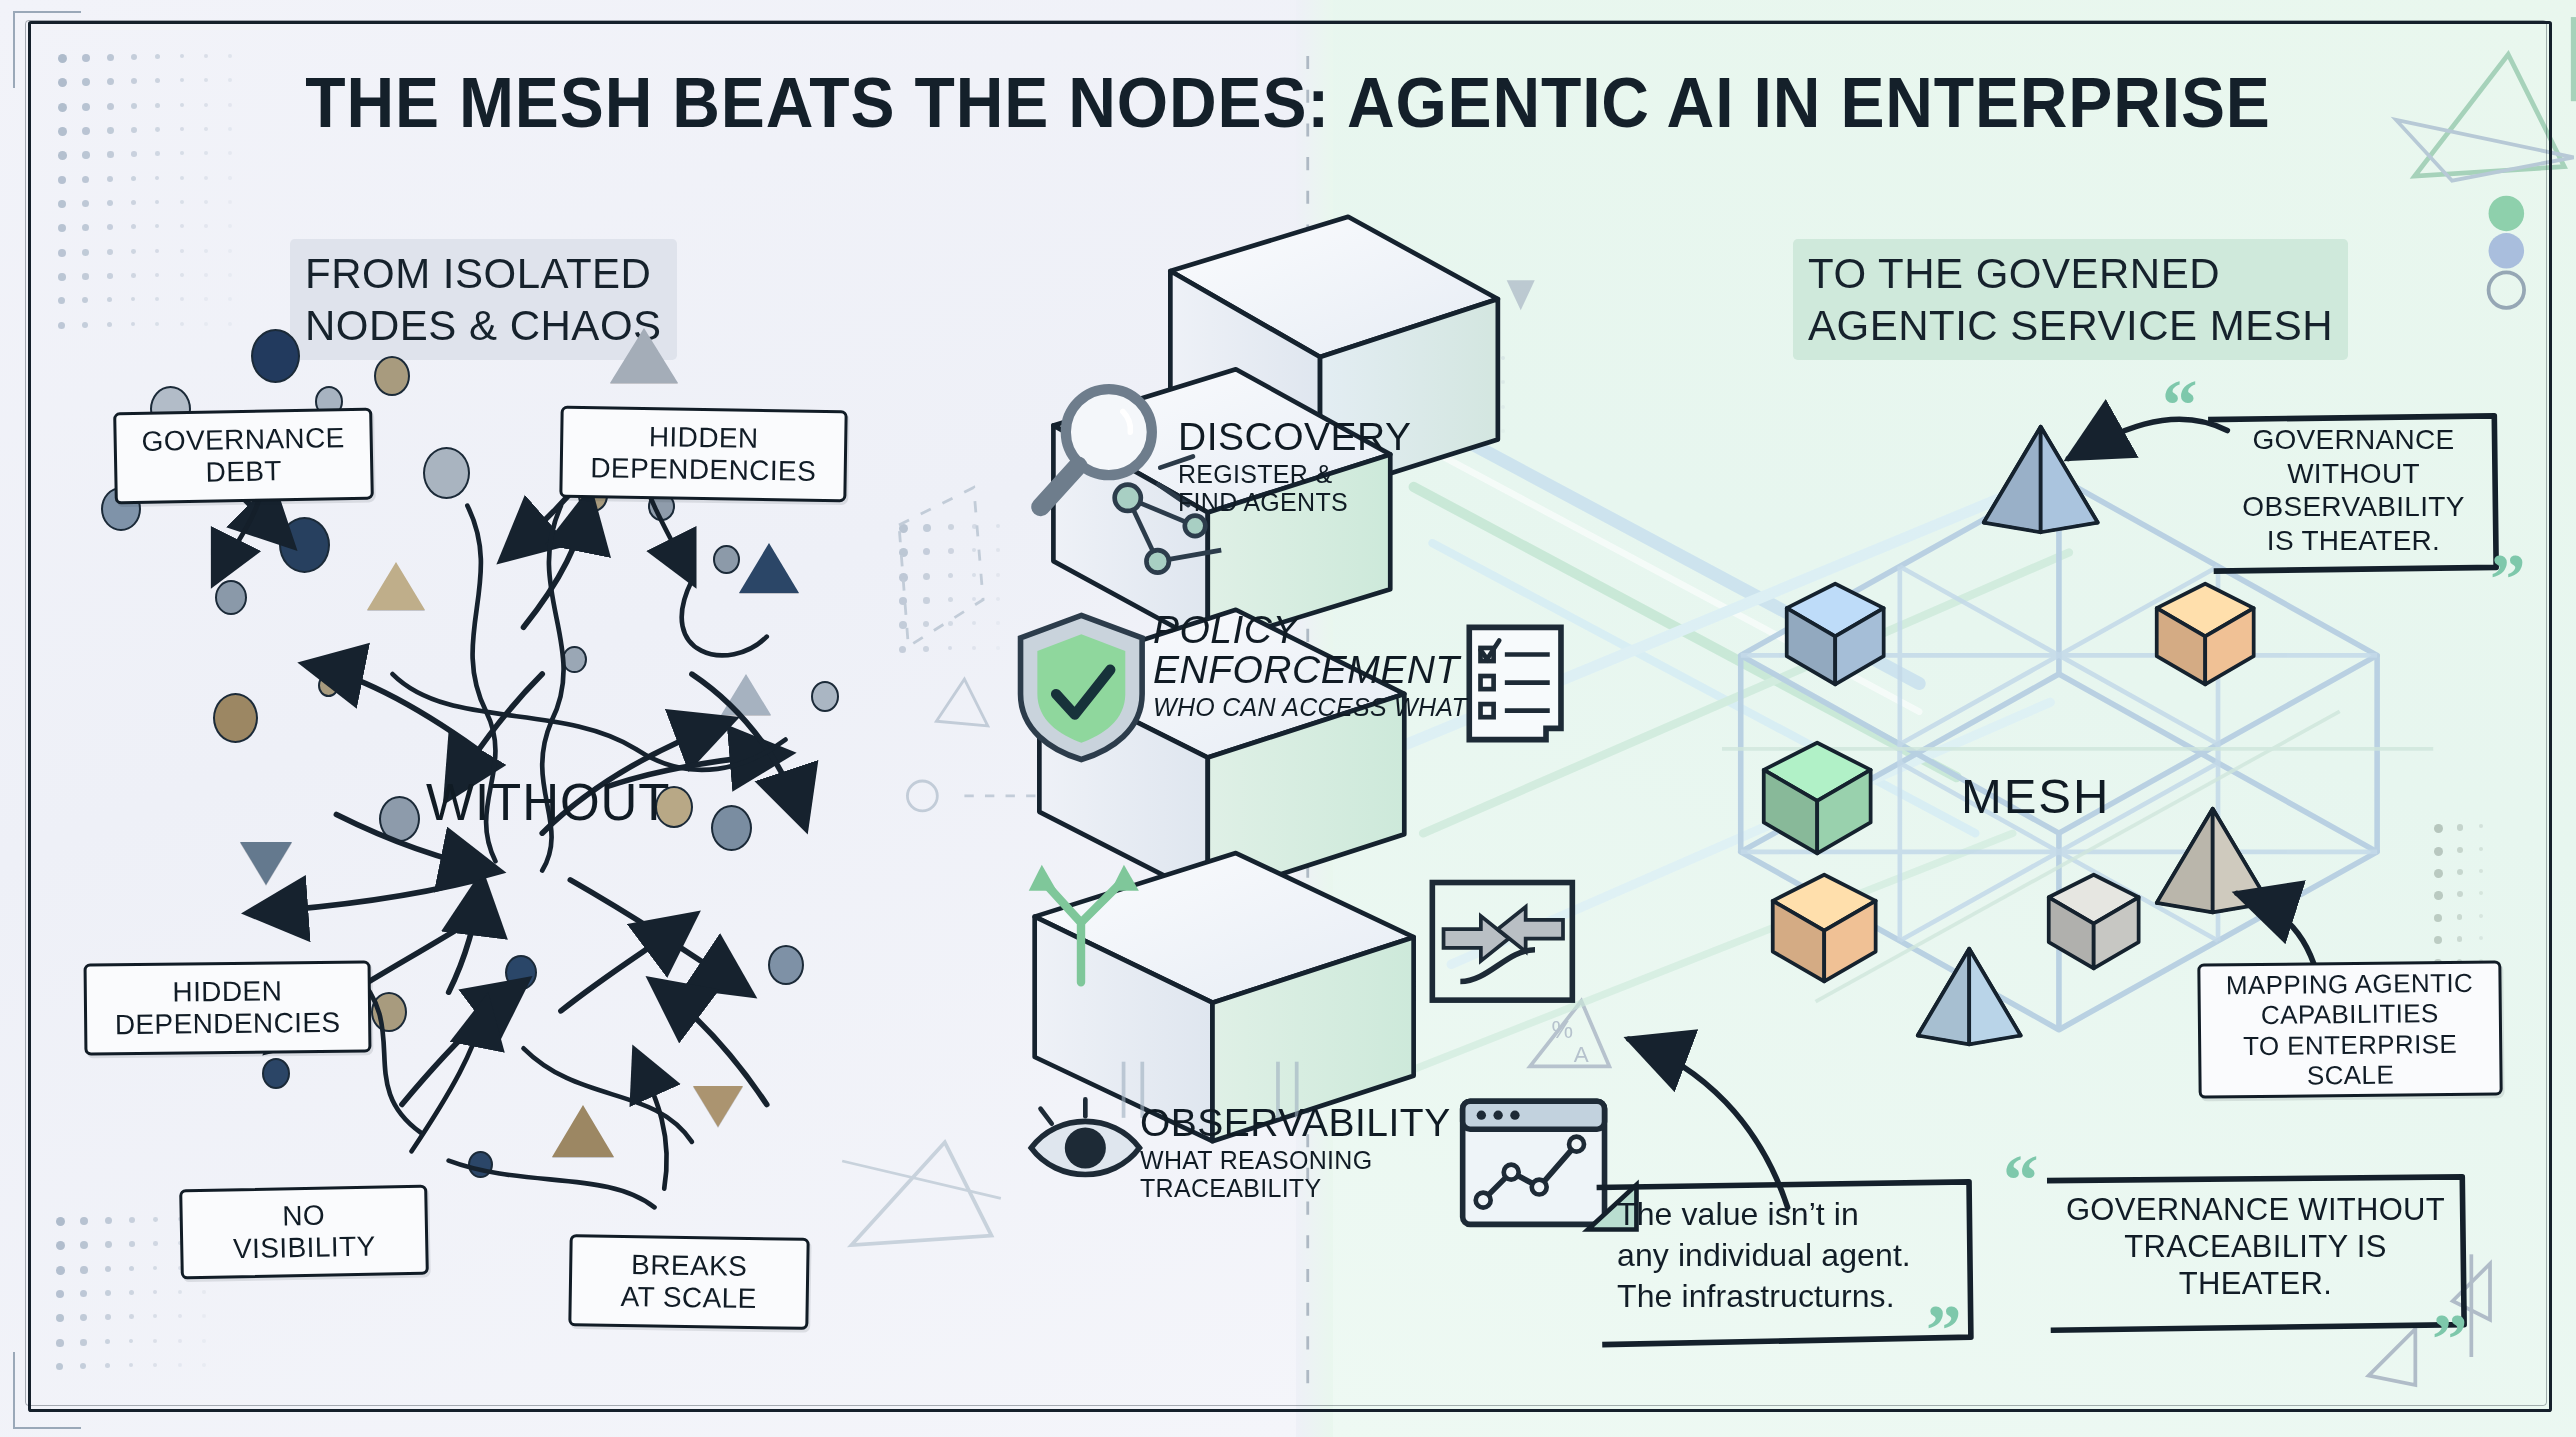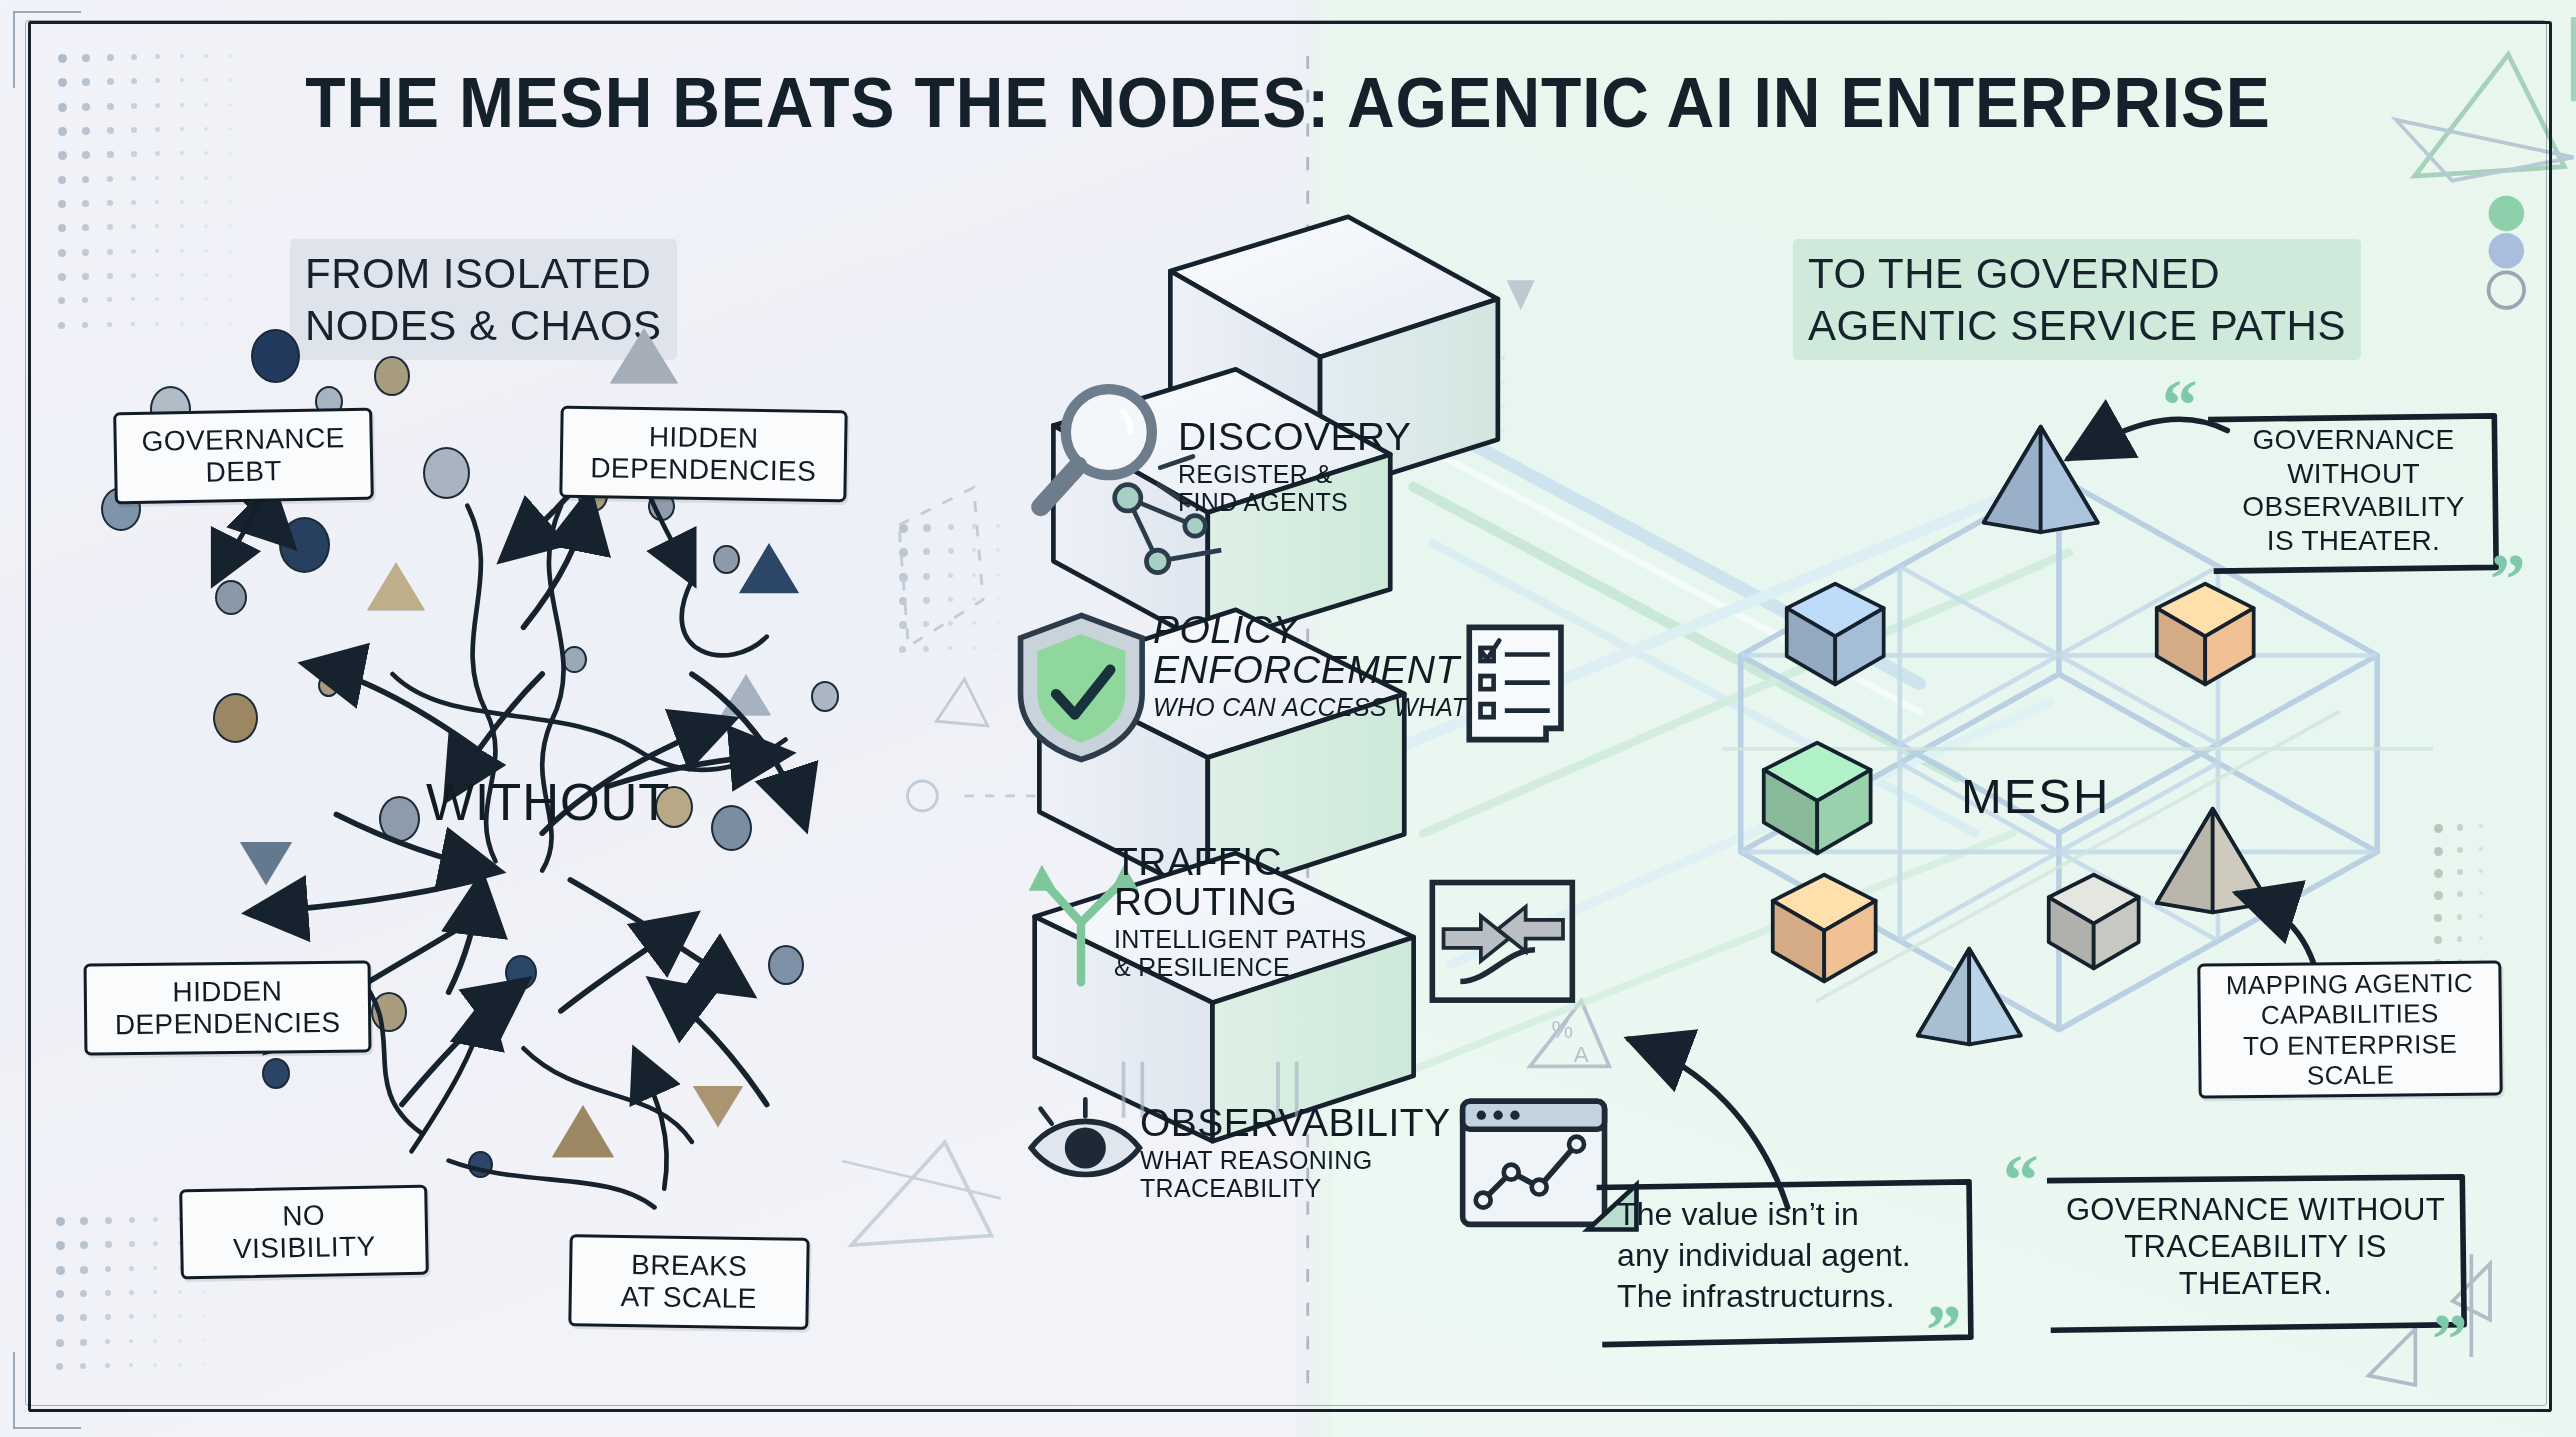--- a/index.html
+++ b/index.html
@@ -391,21 +391,21 @@
       <line x1="60" y1="700" x2="700" y2="420" stroke="#d9eef8" stroke-width="10"></line>
       <line x1="0" y1="820" x2="660" y2="560" stroke="#cdeadb" stroke-width="8"></line>
     </g>
   </svg>
 
   <div class="title">THE MESH BEATS THE NODES: AGENTIC AI IN ENTERPRISE</div>
 
   <div class="subtitle sub-left">FROM ISOLATED
 NODES &amp; CHAOS</div>
   <div class="subtitle sub-right">TO THE GOVERNED
-AGENTIC SERVICE PATHS</div>
+AGENTIC SERVICE MESH</div>
 
   <div id="chaos-shapes">
       <div class="shape circ" style="left: 251px; top: 329px; width: 45px; height: 50px; background: rgb(34, 58, 94);"></div>
       <div class="shape circ" style="left: 374px; top: 356px; width: 32px; height: 36px; background: rgb(168, 155, 126);"></div>
       <div class="shape circ" style="left: 315px; top: 386px; width: 24px; height: 27px; background: rgb(167, 179, 193);"></div>
       <div class="shape circ" style="left: 150px; top: 386px; width: 37px; height: 42px; background: rgb(178, 188, 200);"></div>
       <div class="shape circ" style="left: 161px; top: 455px; width: 26px; height: 29px; background: rgb(125, 147, 170);"></div>
       <div class="shape circ" style="left: 101px; top: 487px; width: 36px; height: 40px; background: rgb(127, 147, 169);"></div>
       <div class="shape circ" style="left: 423px; top: 447px; width: 43px; height: 48px; background: rgb(169, 180, 192);"></div>
       <div class="shape circ" style="left: 578px; top: 479px; width: 26px; height: 29px; background: rgb(168, 155, 126);"></div>
@@ -629,26 +629,20 @@
 
   <div class="stack-text" style="left:1178px;top:417px;">
     <div class="st-title">DISCOVERY</div>
     <div class="st-sub">REGISTER &amp;
 FIND AGENTS</div>
   </div>
   <div class="stack-text" style="left:1153px;top:610px;font-style:italic;">
     <div class="st-title">POLICY
 ENFORCEMENT</div>
     <div class="st-sub">WHO CAN ACCESS WHAT</div>
-  </div>
-  <div class="stack-text" style="left:1114px;top:842px;">
-    <div class="st-title">TRAFFIC
-ROUTING</div>
-    <div class="st-sub">INTELLIGENT PATHS
-&amp; RESILIENCE</div>
   </div>
   <div class="stack-text" style="left:1140px;top:1103px;">
     <div class="st-title">OBSERVABILITY</div>
     <div class="st-sub">WHAT REASONING
 TRACEABILITY</div>
   </div>
 
   <svg style="position:absolute;left:1722px;top:440px;" width="730" height="674" viewBox="0 0 780 720">
     <g stroke="#b7cfe2" stroke-width="6" fill="none" stroke-linejoin="round" opacity=".95">
       <polygon points="360,40 700,230 360,420 20,230"></polygon>

